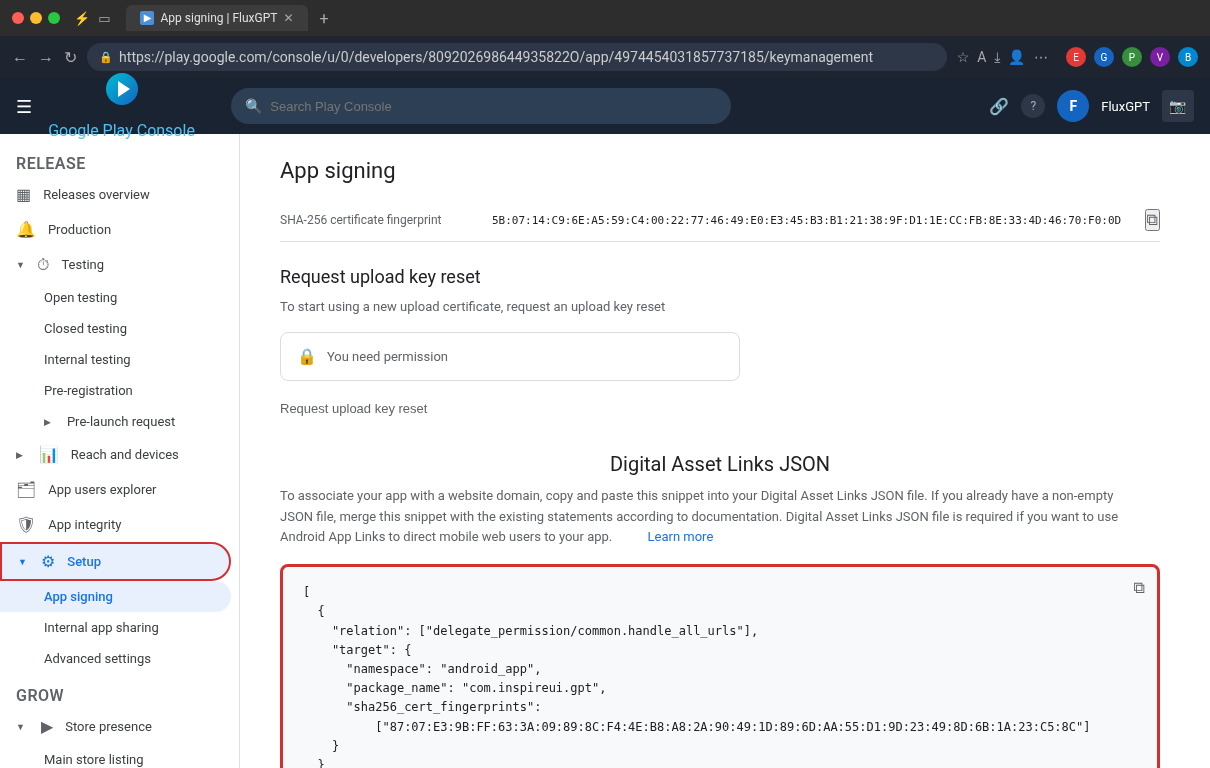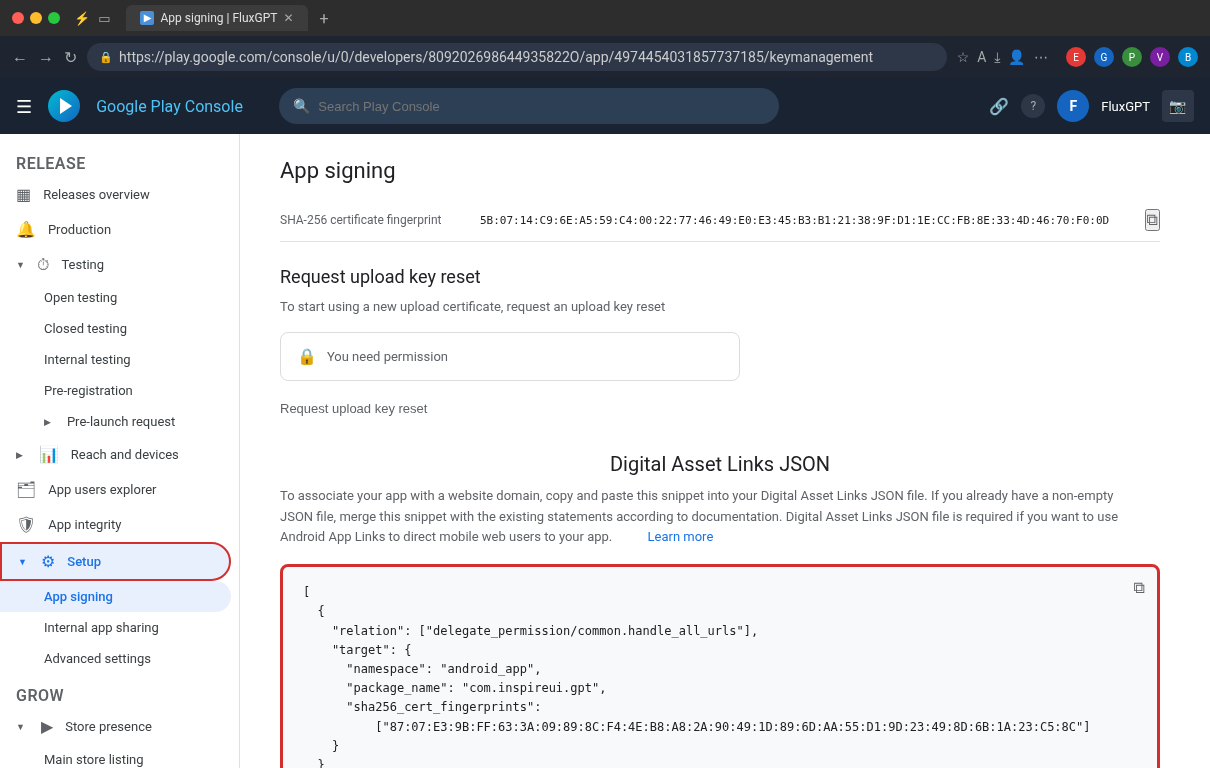--- a/index.html
+++ b/index.html
@@ -73,21 +73,21 @@
     .app-header {
       background: #1a2332;
       height: 56px;
       display: flex;
       align-items: center;
       padding: 0 16px;
       gap: 16px;
       z-index: 10;
     }
     .hamburger { color: #fff; font-size: 18px; cursor: pointer; }
-    .logo-area { display: flex; align-items: center; gap: 16px; }
+    .logo-area { display: flex; align-items: center; gap: 16px; flex-direction: column; }
     .play-icon { width: 32px; height: 32px; }
     .logo-text { color: #fff; font-size: 16px; }
     .logo-text span { color: #4fc3f7; }
     .search-bar {
       flex: 1;
       max-width: 500px;
       background: #2d3f54;
       border-radius: 24px;
       height: 36px;
       display: flex;
@@ -165,21 +165,21 @@
     
     .section-heading { font-size: 22px; font-weight: 400; color: #202124; margin-bottom: 16px; }
     .sub-section-heading { font-size: 18px; font-weight: 400; color: #202124; margin-bottom: 10px; }
 
     
     .sha-row {
       display: flex;
       align-items: center;
       padding: 10px 0;
       border-bottom: 1px solid #e0e0e0;
-      gap: 0;
+      gap: 12px;
       font-size: 12px;
       color: #3c4043;
     }
     .sha-label { min-width: 200px; color: #5f6368; }
     .sha-value { font-family: monospace; font-size: 11px; color: #202124; flex: 1; }
     .copy-btn { color: #5f6368; cursor: pointer; font-size: 16px; }
 
     
     .permission-box {
       border: 1px solid #dadce0;

